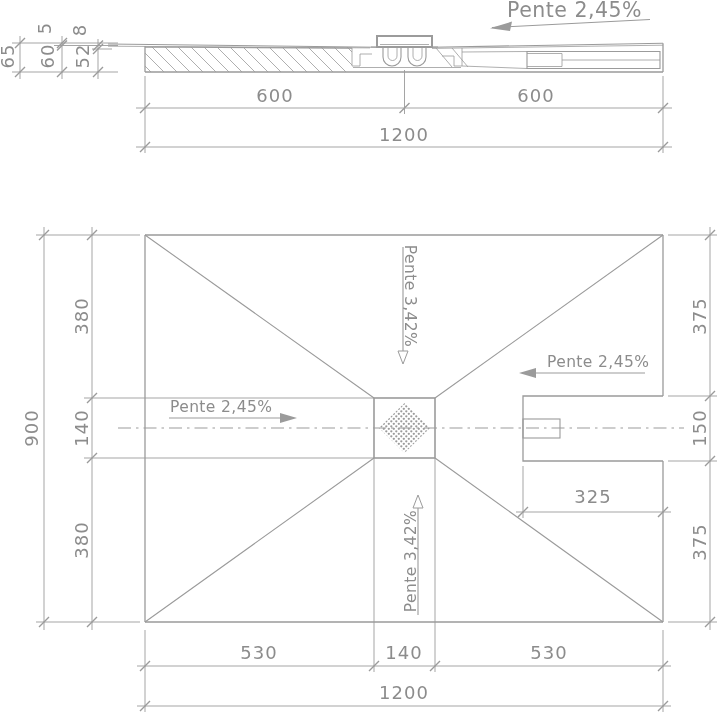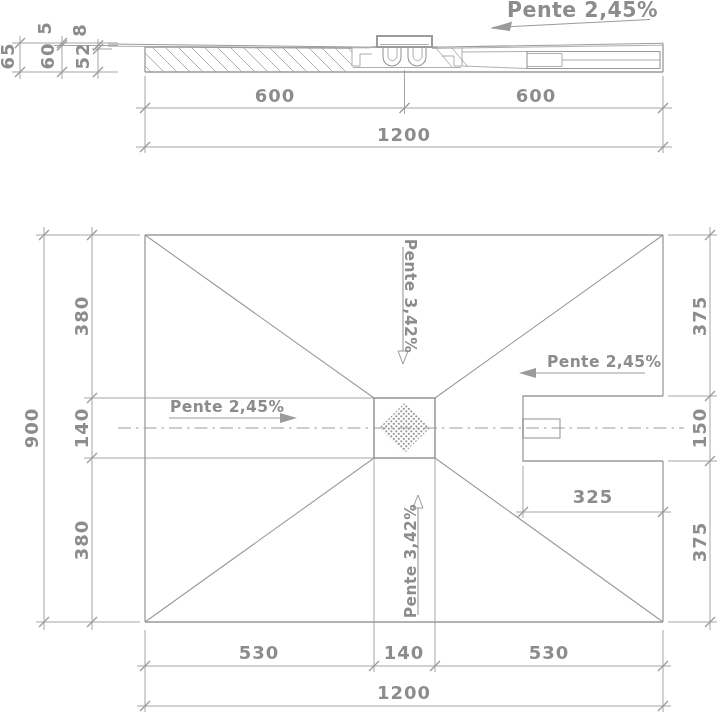--- a/index.html
+++ b/index.html
@@ -1,16 +1,16 @@
 <!DOCTYPE html>
 <html><head>
 <meta charset="utf-8">
 <style>
   html,body { margin:0; padding:0; background:#ffffff; }
-  .stage { width:720px; height:718px; position:relative; background:#fff; overflow:hidden;font-weight:bold; }
+  .stage { width:720px; height:718px; position:relative; background:#fff; overflow:hidden; }
   svg { display:block; }
   text { font-family:"DejaVu Sans","Liberation Sans",sans-serif; fill:#8c8c8c; stroke:none; }
   .dim  { font-size:18px; letter-spacing:1px; }
   .slope-big { font-size:20.5px; letter-spacing:0.5px; }
   .slope { font-size:15.5px; letter-spacing:0.4px; }
   .thin  { stroke-width:0.9; }
   .tk    { stroke-width:1.4; }
   .main  { stroke-width:1.3; }
   .med   { stroke-width:1.1; }
   .hair  { stroke-width:0.8; }

